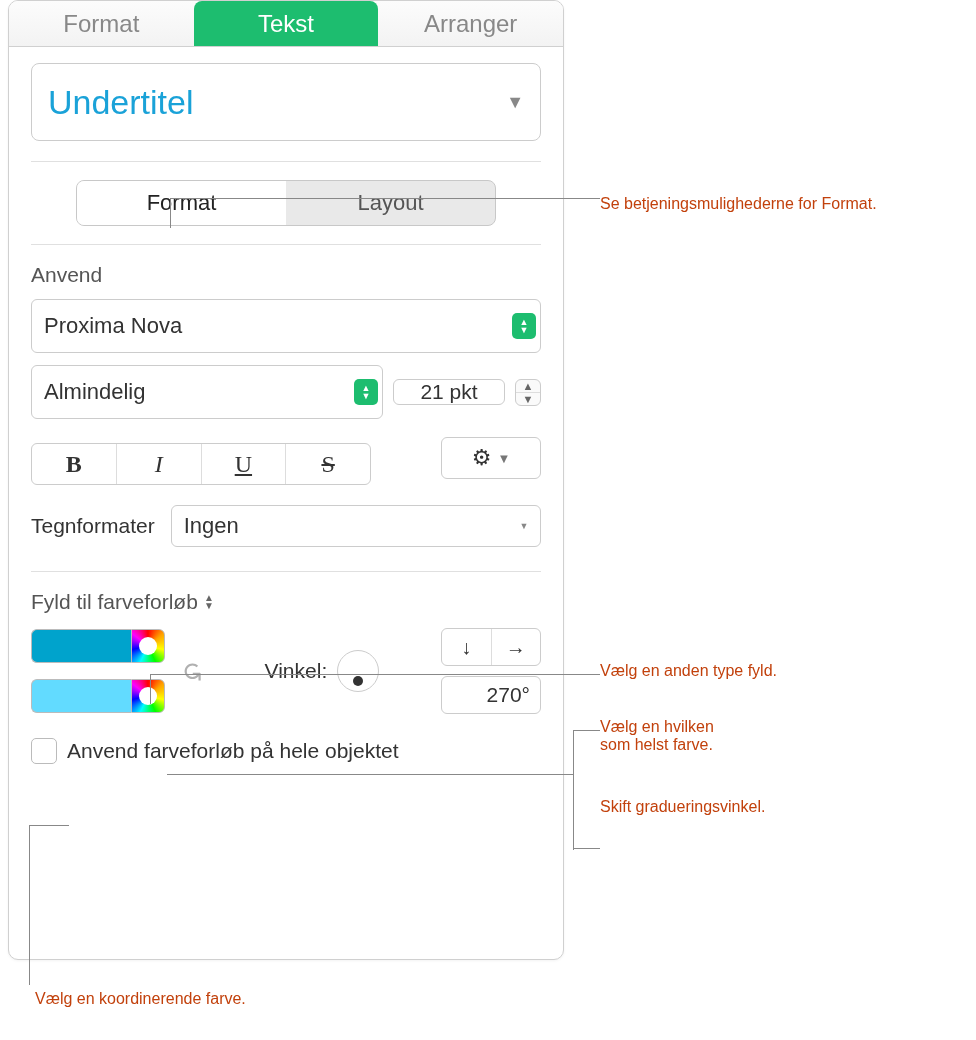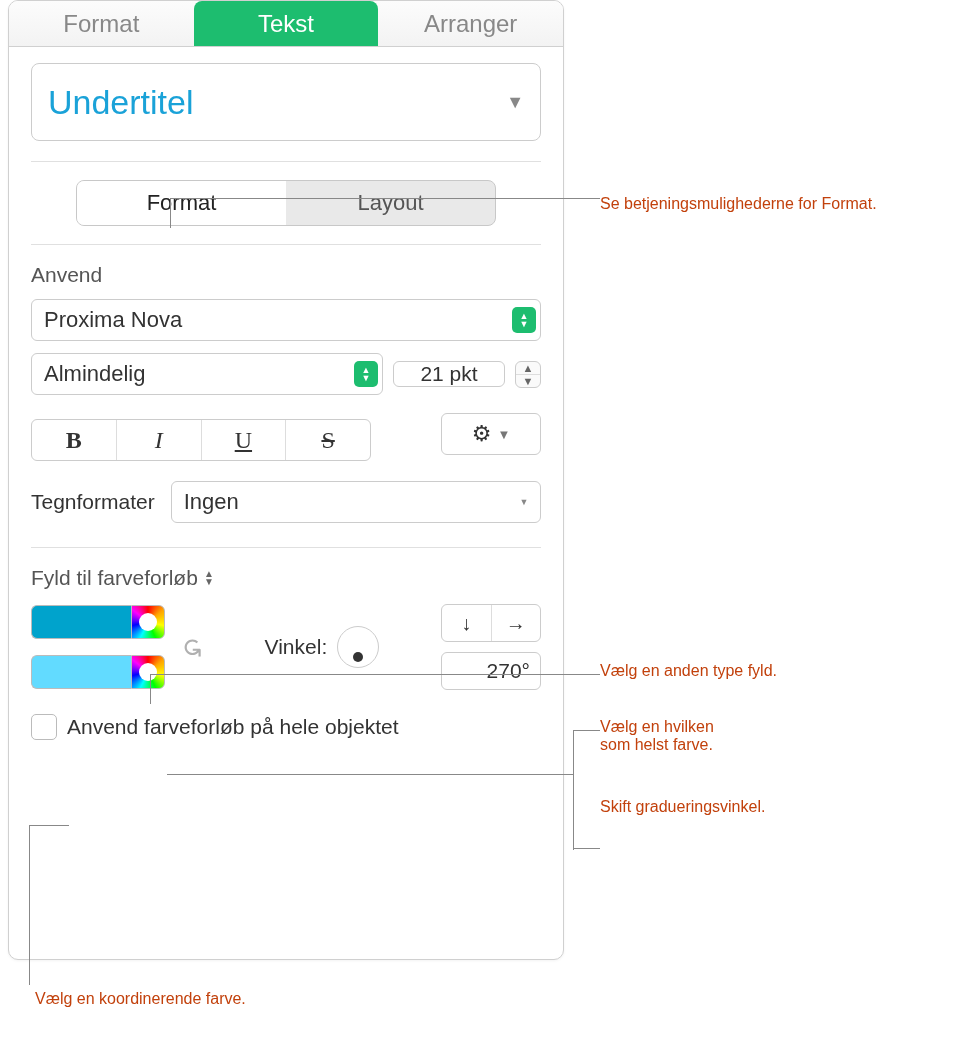--- a/index.html
+++ b/index.html
@@ -87,21 +87,21 @@
 
   .section-label { color: #555; font-size: 21px; margin: 6px 0 12px 0; }
 
   .select {
     display: flex;
     align-items: center;
     justify-content: space-between;
     border: 1px solid #ccc;
     border-radius: 6px;
     background: #fff;
-    height: 42px;
+    height: 54px;
     padding: 0 4px 0 12px;
     font-size: 22px;
   }
   .select .pop {
     width: 24px; height: 26px;
     border-radius: 5px;
     display: flex; flex-direction: column;
     align-items: center; justify-content: center;
     font-size: 9px; line-height: 8px;
   }

